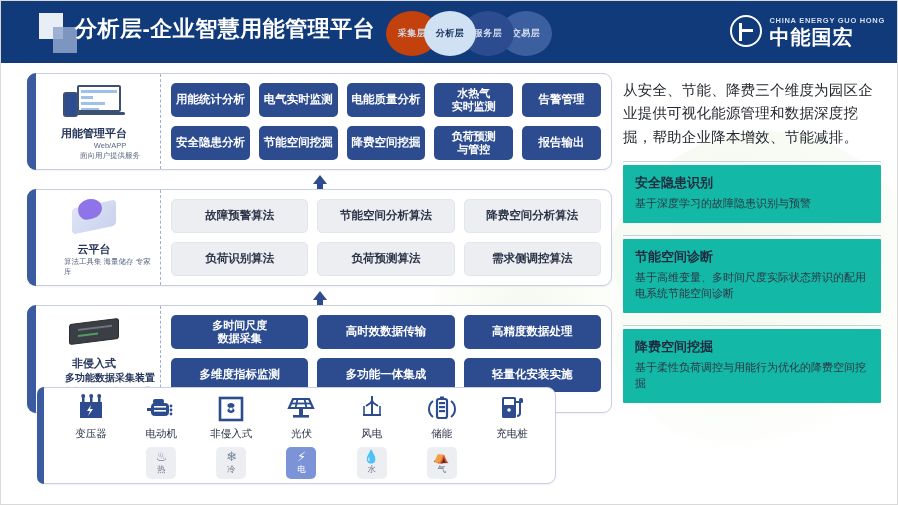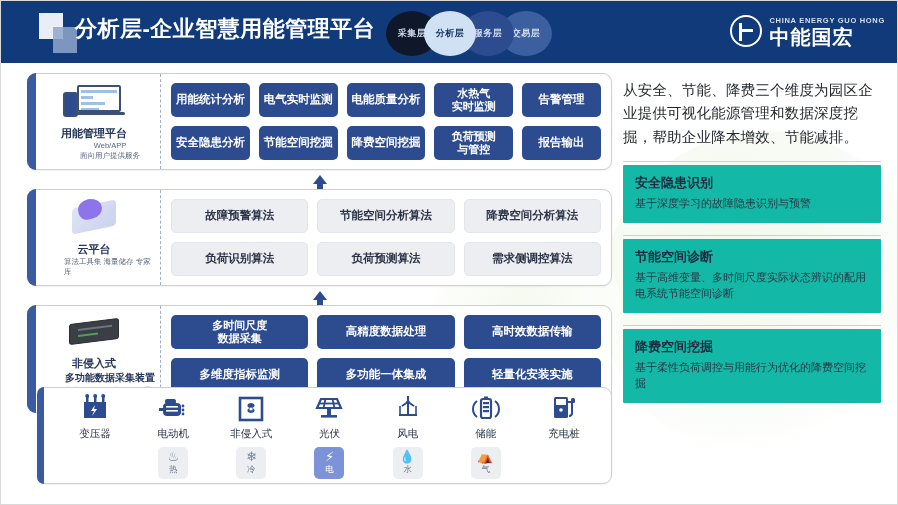--- a/index.html
+++ b/index.html
@@ -33,21 +33,21 @@
     letter-spacing: 0.5px; white-space: nowrap;
   }
   .pill-group { position: absolute; left: 385px; top: 10px; height: 45px; }
   .pill {
     position: absolute; top: 0;
     width: 52px; height: 45px; border-radius: 50%;
     display: flex; align-items: center; justify-content: center;
     font-size: 9px; font-weight: bold; color: #cfd9ea;
     letter-spacing: .5px;
   }
-  .pill.p0 { left: 0;   background: #0f172a; }
+  .pill.p0 { left: 0;   background: #c2410c; }
   .pill.p1 { left: 38px; background: #cfe1f2; color: #16325c; z-index: 3; }
   .pill.p2 { left: 76px; background: #2d4c90; z-index: 2; }
   .pill.p3 { left: 114px; background: #3c5fa0; }
 
   .logo-wrap {
     position: absolute; right: 14px; top: 14px;
     display: flex; align-items: center; gap: 7px;
   }
   .logo-mark {
     width: 32px; height: 32px; border-radius: 50%;
@@ -191,21 +191,21 @@
     background: #6e747d;
   }
   .boxdev-led {
     position: absolute; left: 8px; top: 11px; width: 20px; height: 2px;
     background: #4e9f5e;
   }
 
   
   .equip {
     position: absolute; left: 36px; top: 386px;
-    width: 575px; height: 97px;
+    width: 519px; height: 97px;
     background: #ffffff;
     border: 1px solid #c7cfe0;
     border-radius: 9px;
     box-shadow: 0 1px 2px rgba(0,0,0,.06);
   }
   .equip::before {
     content: ""; position: absolute; left: -1px; top: -1px; bottom: -1px;
     width: 7px; background: #3a5ba0; border-radius: 9px 0 0 9px;
   }
   .equip-inner {
@@ -360,22 +360,22 @@
           </div>
         </div>
         <div class="dev-title">非侵入式</div>
         <div class="dev-sub" style="font-size:10px;color:#25355a;font-weight:bold;">多功能数据采集装置</div>
         <div class="dev-sub2">本地测量 数据处理 远程通信</div>
       </div>
       <div class="band-right">
         <div class="btn-row">
           <div class="tile blue two" style="white-space:pre-line;">多时间尺度
 数据采集</div>
+          <div class="tile blue">高时效数据传输</div>
           <div class="tile blue">高精度数据处理</div>
-          <div class="tile blue">高时效数据传输</div>
         </div>
         <div class="btn-row">
           <div class="tile blue">多维度指标监测</div>
           <div class="tile blue">多功能一体集成</div>
           <div class="tile blue">轻量化安装实施</div>
         </div>
       </div>
     </div>
 
     <div class="arrow-up"></div>

